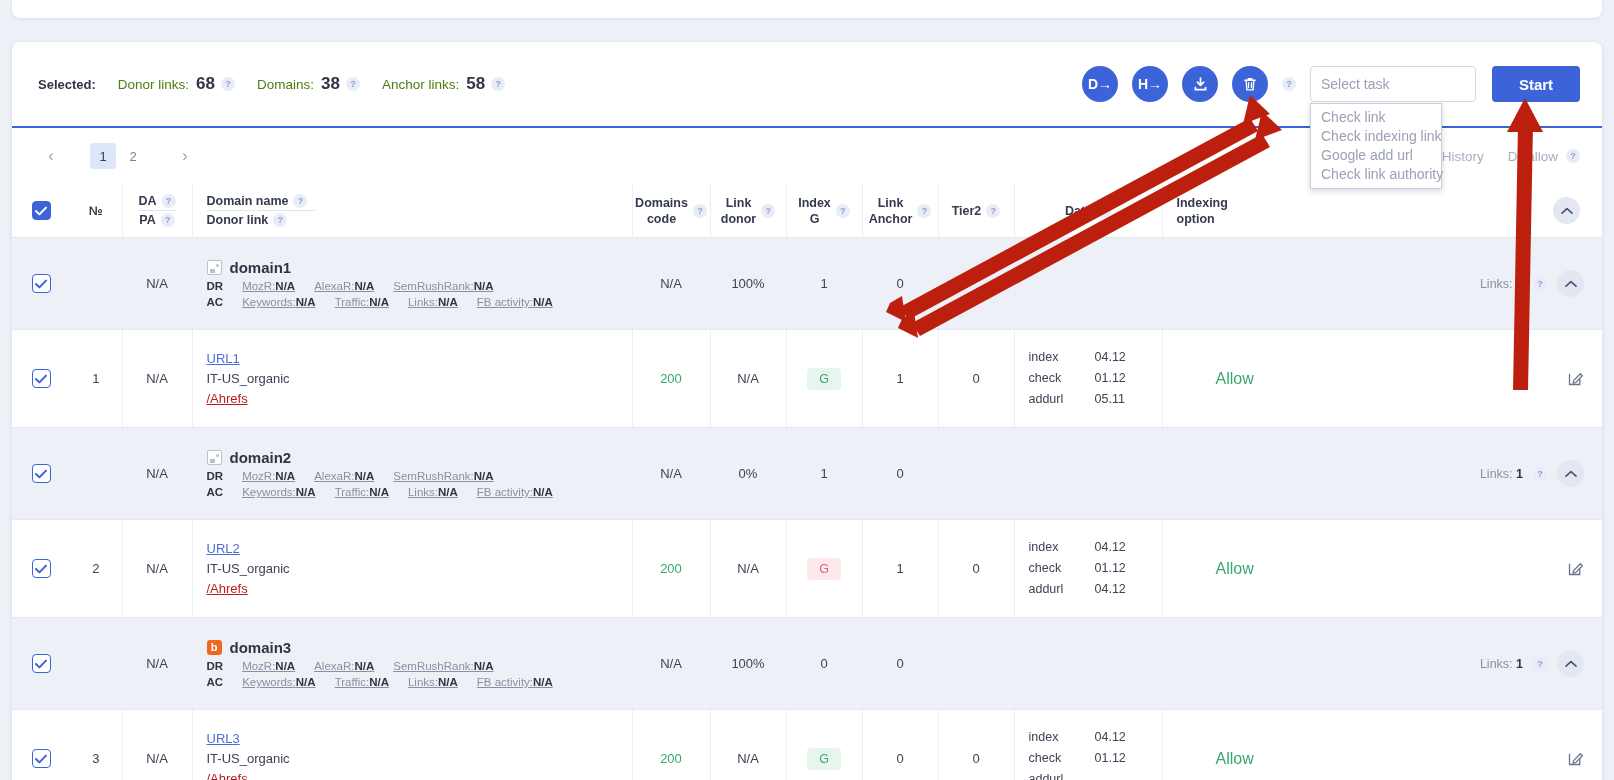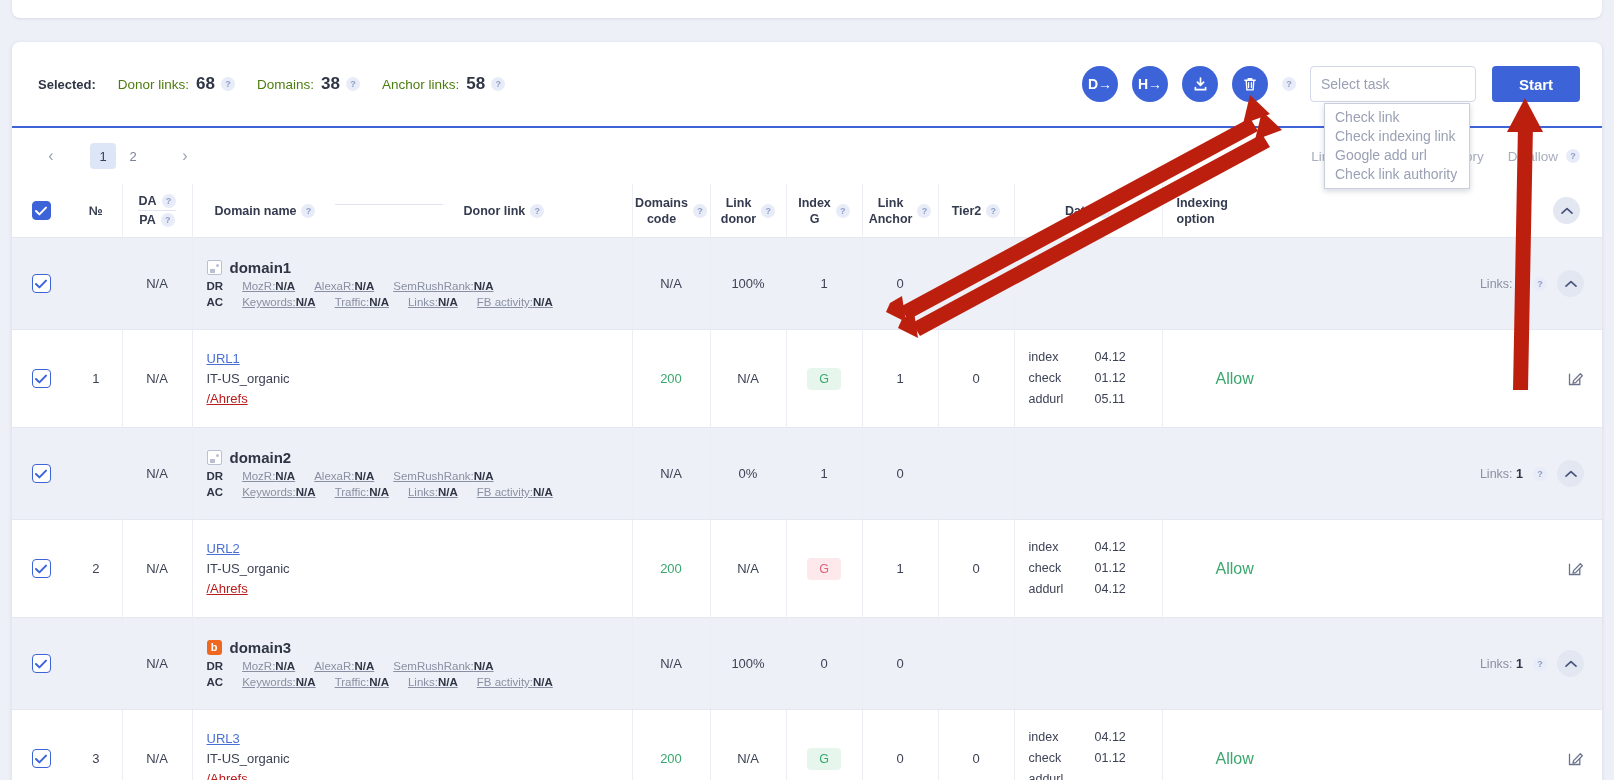--- a/index.html
+++ b/index.html
@@ -59,21 +59,21 @@
     display: flex; align-items: center; padding: 0 10px;
     color: #9aa1b4; font-size: 14px; cursor: pointer;
   }
   .caret {
     margin-left: auto; width: 0; height: 0;
     border-left: 5px solid transparent; border-right: 5px solid transparent;
     border-top: 6px solid #5d6versa;
     border-top-color: #5d6478;
   }
   .select-menu {
-    position: absolute; left: 14px; top: 37px; width: 146px;
+    position: absolute; left: 0; top: 37px; width: 132px;
     background: #fff; border: 1px solid #c9cfdd;
     box-shadow: 0 2px 6px rgba(40,50,90,.2);
     padding: 4px 0; z-index: 40;
   }
   .select-menu div {
     padding: 1px 10px; color: #9aa1b4; font-size: 14px; line-height: 17px;
     cursor: pointer; white-space: nowrap;
   }
   .start-btn {
     margin-left: 16px; width: 88px; height: 36px;
@@ -101,21 +101,21 @@
   thead th {
     font-size: 12.5px; color: #343b4f; font-weight: bold;
     padding: 10px 4px; vertical-align: middle; text-align: center;
     border-left: 1px solid #eceef4;
   }
   thead th.noline { border-left: none; }
   .th-stack { display: flex; flex-direction: column; align-items: center; line-height: 16px; }
   .th-row { display: flex; align-items: center; gap: 5px; justify-content: center; }
   .dapa { display: flex; flex-direction: column; gap: 2px; align-items: center; }
   .dapa .sep { width: 38px; height: 1px; background: #e1e4ee; }
-  .dname { display: flex; flex-direction: row; gap: 20px; align-items: flex-start; margin-left: 8px; }
+  .dname { display: flex; flex-direction: column; gap: 2px; align-items: flex-start; }
   .dname .sep { width: 108px; height: 1px; background: #e1e4ee; }
 
   tbody td { padding: 0; vertical-align: middle; font-size: 13px; }
   tr.domain-row { background: #eef0f7; }
   tr.domain-row td { height: 92px; border-top: 1px solid #e4e7f0; border-bottom: 1px solid #e4e7f0; }
   tr.url-row td { height: 98px; }
   .cellcenter { display: flex; align-items: center; justify-content: center; height: 100%; }
   .vline { border-left: 1px solid #eceef4; }
 
   .chk {

